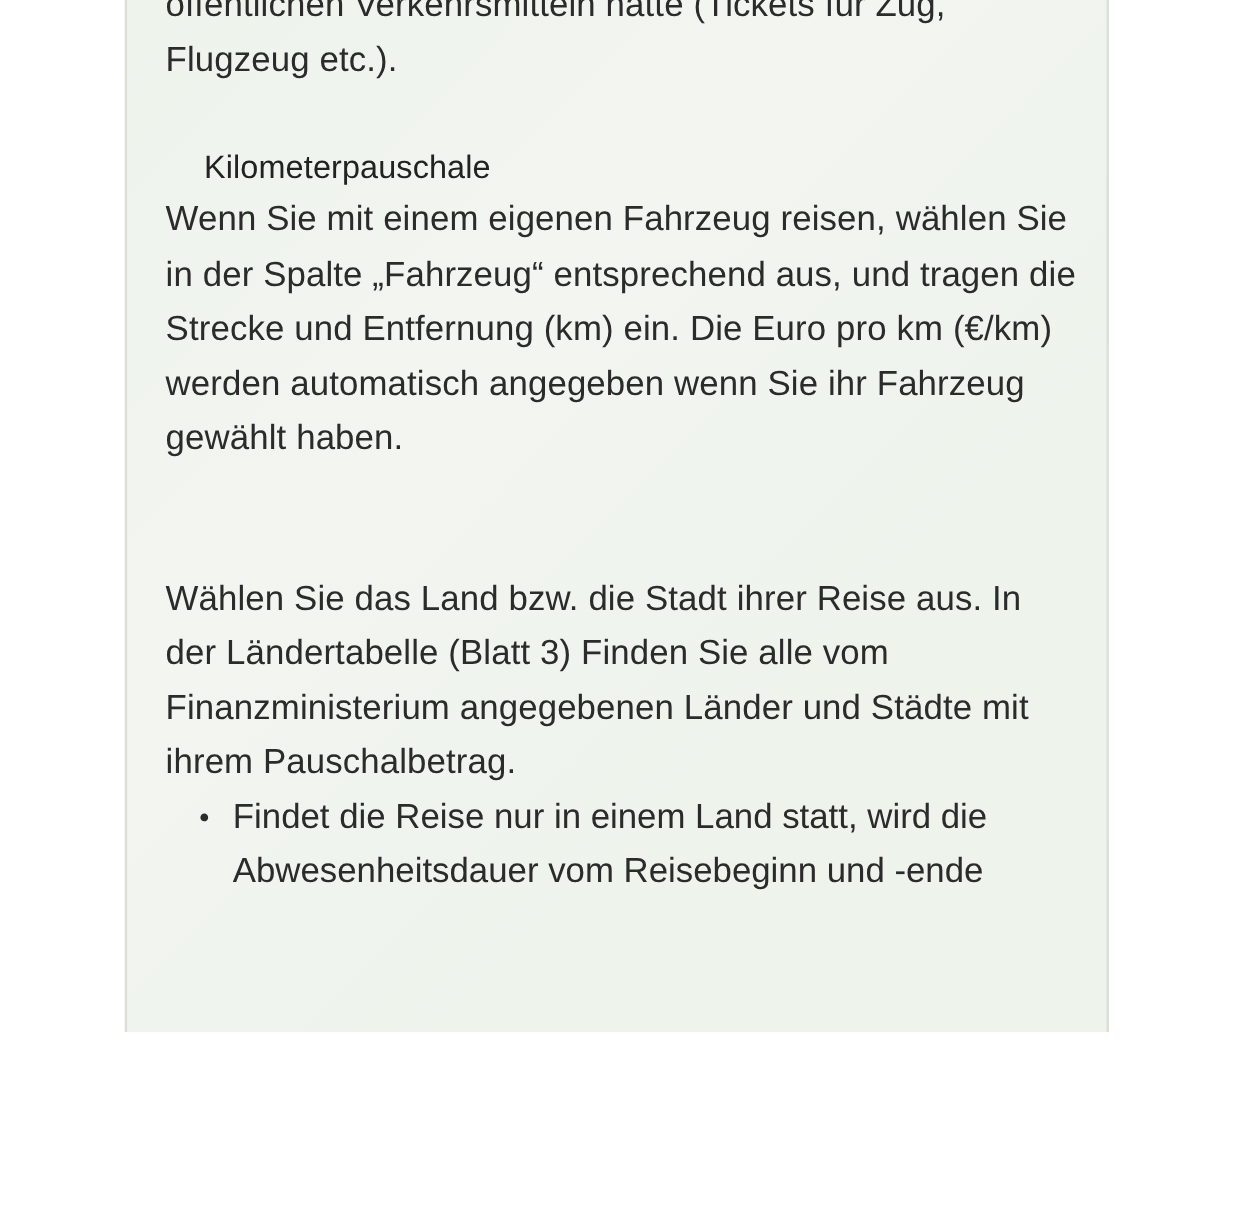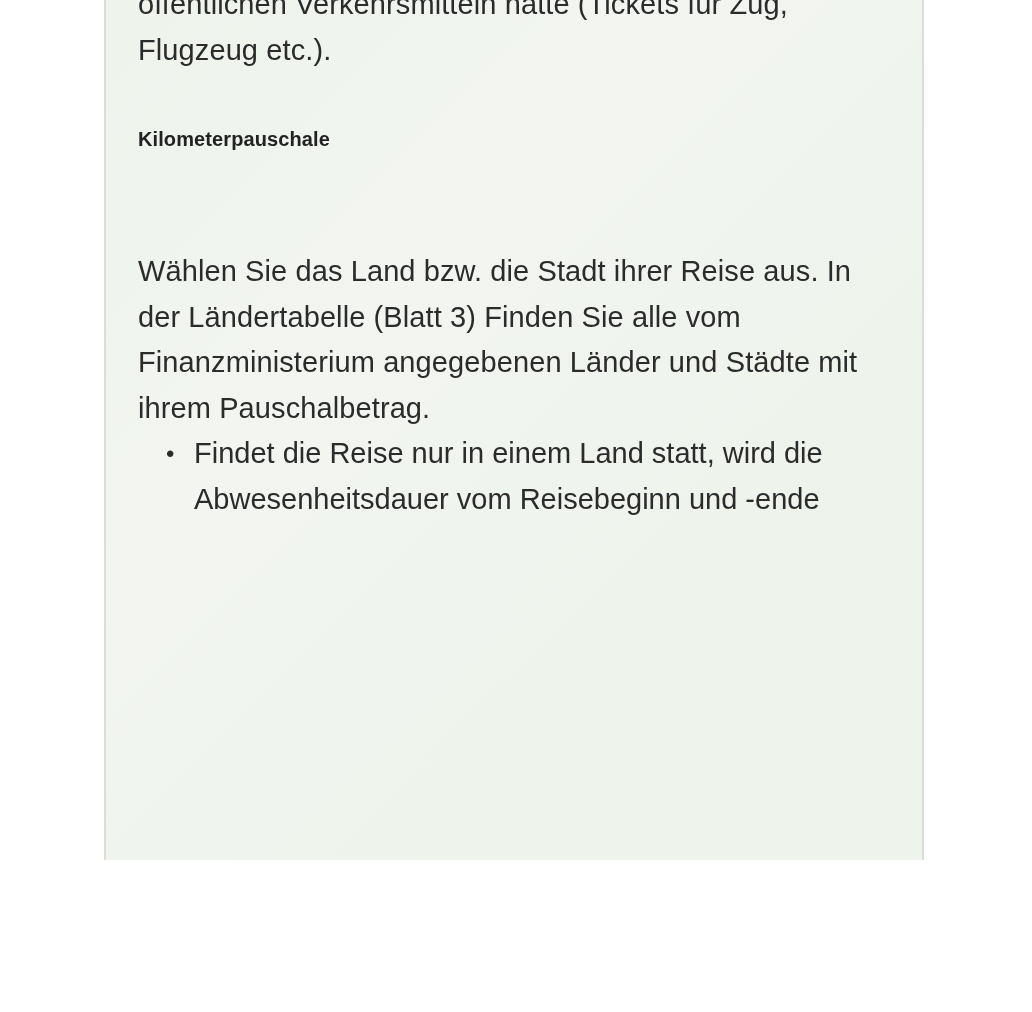--- a/index.html
+++ b/index.html
@@ -37,25 +37,26 @@
     padding: 0;
   }
   .para {
     font-size: 29px;
     line-height: 45.5px;
     letter-spacing: 0.1px;
     color: #2b2b2b;
     font-weight: 400;
   }
   h3.heading {
-    font-size: 20px;
+    font-size: 27px;
     line-height: 44px;
-    font-weight: 700;
+    font-weight: 400;
     color: #222222;
     letter-spacing: 0.1px;
+    margin-left: 32px;
   }
   .gap-big {
     height: 44px;
   }
   ul.bullets {
     list-style: none;
     margin-top: 0;
   }
   ul.bullets li {
     position: relative;
@@ -79,20 +80,21 @@
 <body>
 
 <div class="page">
   <div class="content">
 
     <p class="para">öffentlichen Verkehrsmitteln hatte (Tickets für Zug, Flugzeug etc.).</p>
 
     <div class="gap-big"></div>
 
     <h3 class="heading">Kilometerpauschale</h3>
+    <p class="para">Wenn Sie mit einem eigenen Fahrzeug reisen, wählen Sie in der Spalte „Fahrzeug“ entsprechend aus, und tragen die Strecke und Entfernung (km) ein. Die Euro pro km (€/km) werden automatisch angegeben wenn Sie ihr Fahrzeug gewählt haben.</p>
 
     <div class="gap-big"></div>
 
 
     <div class="gap-big"></div>
 
     <p class="para">Wählen Sie das Land bzw. die Stadt ihrer Reise aus. In der Ländertabelle (Blatt 3) Finden Sie alle vom Finanzministerium angegebenen Länder und Städte mit ihrem Pauschalbetrag.</p>
 
     <ul class="bullets">
       <li>Findet die Reise nur in einem Land statt, wird die Abwesenheitsdauer vom Reisebeginn und -ende</li>

